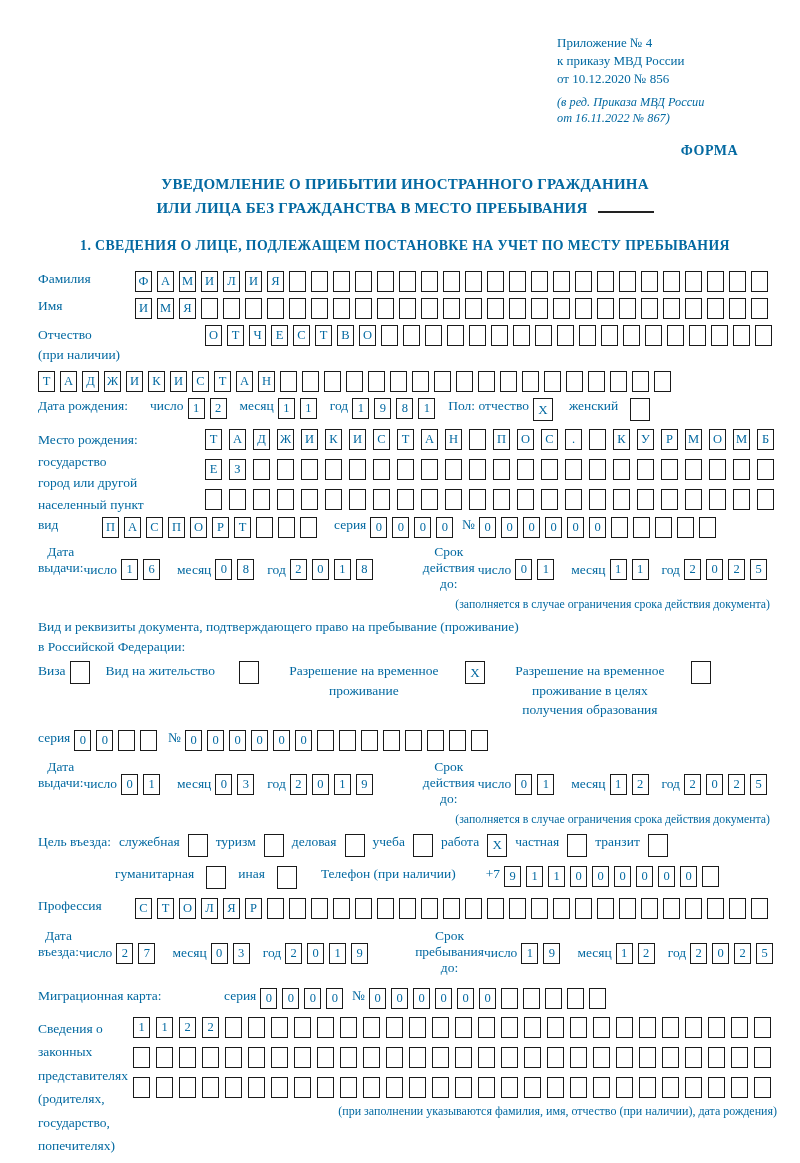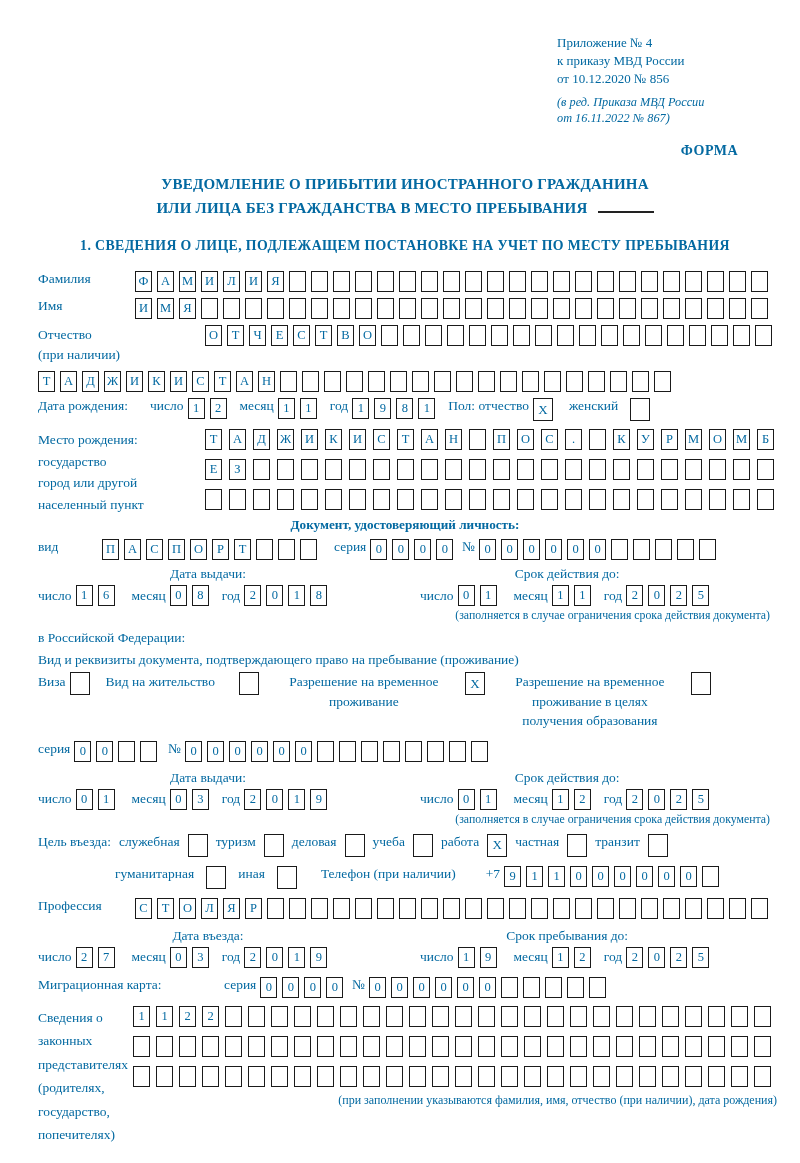--- a/index.html
+++ b/index.html
@@ -23,21 +23,21 @@
   .cb .cell{width:20px;height:23px;margin-right:0;font-size:13px;}
   .lw1{flex:none;width:97px;}
   .lw2{flex:none;width:167px;line-height:20px;}
   .lbl{flex:none;}
   .dlbl{flex:none;margin-right:4px;}
   .gap8{width:8px;flex:none;}  .gap12{width:12px;flex:none;}  .gap16{width:16px;flex:none;}  .gap24{width:24px;flex:none;}
   .stack{line-height:20px;}
   .mrow{margin-bottom:9px;}
   .center-bold{text-align:center;font-weight:bold;font-size:13.2px;margin:2px 0 6px 0;}
   .date-cols{display:flex;margin-bottom:2px;}
-  .dcol{display:flex;flex-direction:column;}
+  .dcol{display:flex;flex-direction:row;}
   .dcol .dhead{text-align:center;margin-bottom:3px;}
   .dcol.left{width:340px;}
   .dcol.right{margin-left:42px;}
   .dgrp{display:flex;align-items:center;}
   .note-right{text-align:right;font-size:11.8px;padding-right:2px;margin:1px 0 7px 0;}
   .optlbl{flex:none;text-align:center;line-height:1.45;}
   .opt-wrap{max-width:178px;}
   .purlbl{flex:none;}
   .reps-note{font-size:12px;text-align:right;margin-top:6px;}
 </style>
@@ -317,21 +317,20 @@
           <span class="cell"></span>
           <span class="cell"></span>
           <span class="cell"></span>
           <span class="cell"></span>
           <span class="cell"></span>
           <span class="cell"></span>
         </div>
     </span>
   </div>
 
-  <div class="center-bold">Документ, удостоверяющий личность:</div>
 
   <div class="row">
     <span class="lbl" style="width:64px">вид</span>
     <span class="cells">
         <span class="cell">П</span>
         <span class="cell">А</span>
         <span class="cell">С</span>
         <span class="cell">П</span>
         <span class="cell">О</span>
         <span class="cell">Р</span>
@@ -409,22 +408,22 @@
             <span class="cell">2</span>
             <span class="cell">0</span>
             <span class="cell">2</span>
             <span class="cell">5</span>
           </span>
       </div>
     </div>
   </div>
   <div class="note-right">(заполняется в случае ограничения срока действия документа)</div>
 
+  <div style="margin-bottom:4px">Вид и реквизиты документа, подтверждающего право на пребывание (проживание)</div>
   <div style="margin-bottom:6px">в Российской Федерации:</div>
-  <div style="margin-bottom:4px">Вид и реквизиты документа, подтверждающего право на пребывание (проживание)</div>
 
   <div class="row top" style="margin-bottom:10px">
     <span class="optlbl">Виза</span>
     <span class="cells cb" style="margin-left:4px">
         <span class="cell"></span>
       </span>
     <span class="gap16"></span>
     <span class="optlbl">Вид на жительство</span>
     <span class="gap24"></span>
     <span class="cells cb">

